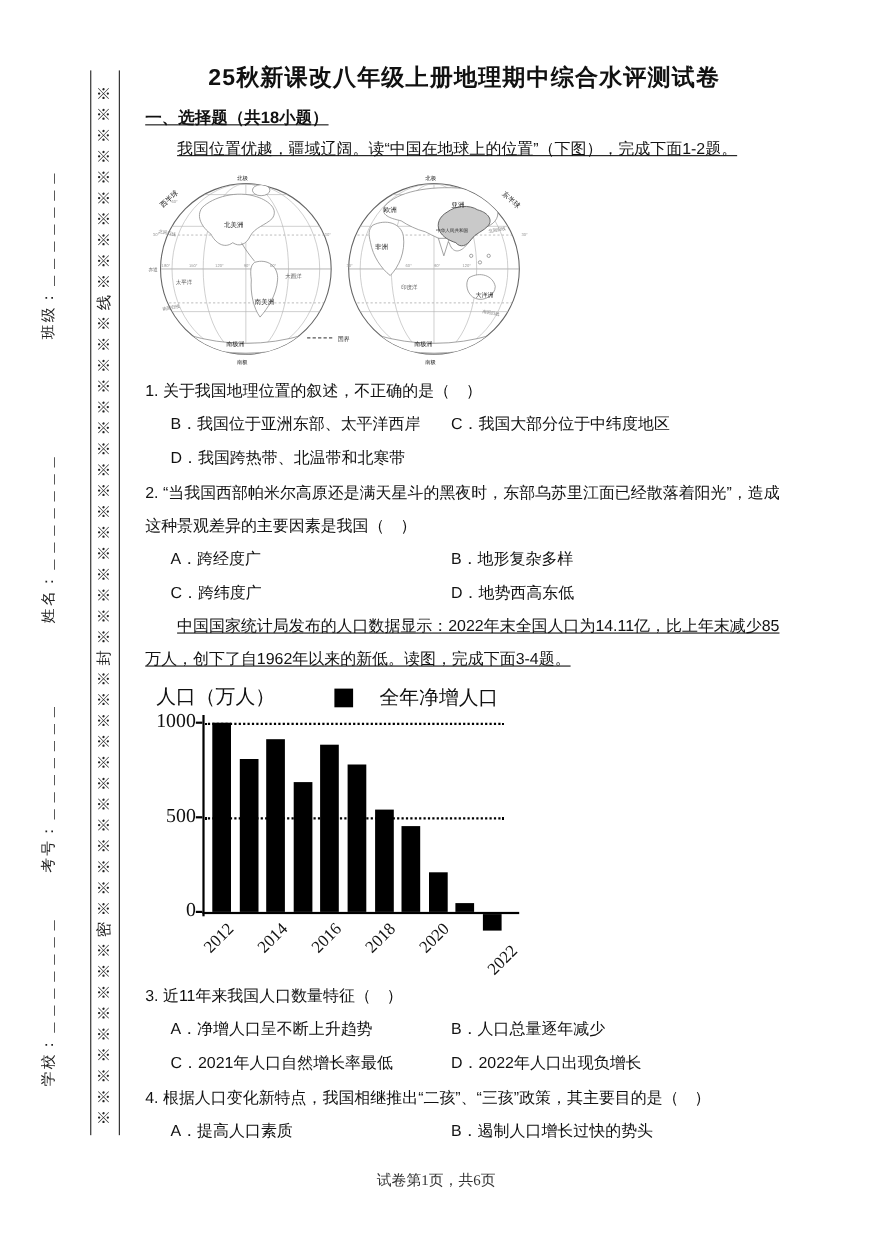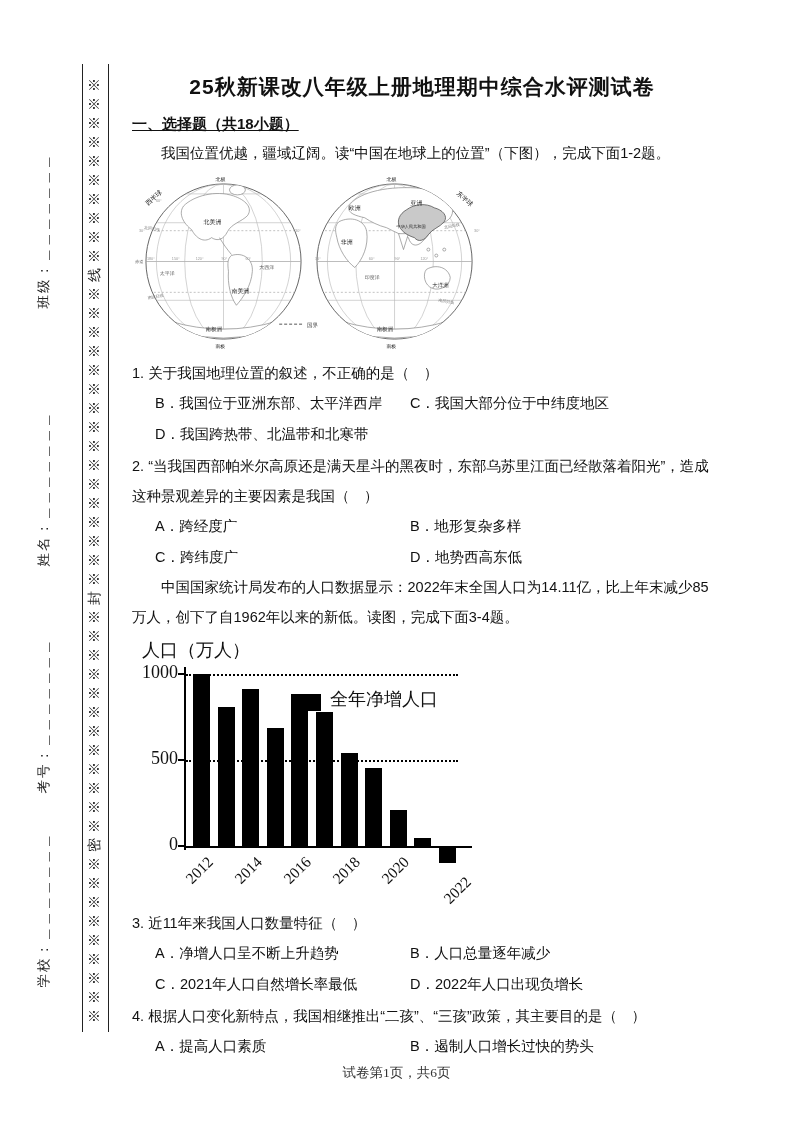--- a/index.html
+++ b/index.html
@@ -24,39 +24,39 @@
     font-size:13.5px; letter-spacing:2px; color:#222;
     font-family:"Liberation Serif", serif;
   }
   .sfield.f1 { top:231px; }
   .sfield.f2 { top:489px; }
   .sfield.f3 { top:716px; }
   .sfield.f4 { top:910px; }
 
   
   .content { position:absolute; left:132px; top:52px; width:580px; }
-  .title { font-size:21px; font-weight:bold; text-align:center; margin:21px 0 14px 0; letter-spacing:1px; }
+  .title { font-size:21px; font-weight:bold; text-align:center; margin:4px 0 14px 0; letter-spacing:1px; }
   .heading { font-size:15px; font-weight:bold; margin:0 0 4px 0;text-decoration:underline; }
-  p.para { font-size:14.5px; line-height:30px; margin:0; text-indent:2em; }
+  p.para { font-size:14.5px; line-height:30px; margin:0; text-indent:2em;text-decoration:underline; }
 
   
   .mapfig { margin:4px 0 2px 2px; width:358px; }
   .mapfig svg { display:block; }
 
   
   .q { font-size:14.5px; line-height:30px; margin-top:2px; }
   .q .stem { margin:0; }
   .opts { display:grid; grid-template-columns: 255px 1fr; padding-left:23px; }
   .opt { line-height:30.5px; white-space:nowrap; }
 
   
   .chart { position:relative; width:370px; height:266px; margin:6px 0 4px 4px;
            font-family:"Liberation Serif", serif; }
   .chart-ylabel { position:absolute; left:6px; top:0; font-size:18px; }
-  .chart-legend { position:absolute; left:168px; top:1px; display:flex; align-items:flex-end; gap:9px;margin-top:48px; }
+  .chart-legend { position:absolute; left:168px; top:1px; display:flex; align-items:center; gap:24px; }
   .legend-swatch { width:17px; height:17px; background:#000; }
   .legend-label { font-size:18px; }
   .plot { position:absolute; left:48px; top:29px; width:310px; height:230px; }
   .yaxis { position:absolute; left:0; top:0; width:2px; height:183px; background:#000; }
   .xaxis { position:absolute; left:0; top:179px; width:288px; height:2px; background:#000; }
   .grid { position:absolute; left:2px; width:272px; border-top:2px dotted #000; height:0; }
   .ytick { position:absolute; left:-46px; width:40px; text-align:right; font-size:18px; }
   .ytickmark { position:absolute; left:-6px; width:6px; height:2px; background:#000; }
   .bar { position:absolute; background:#000; }
   .xtick { position:absolute; width:52px; text-align:right; font-size:15.5px;

